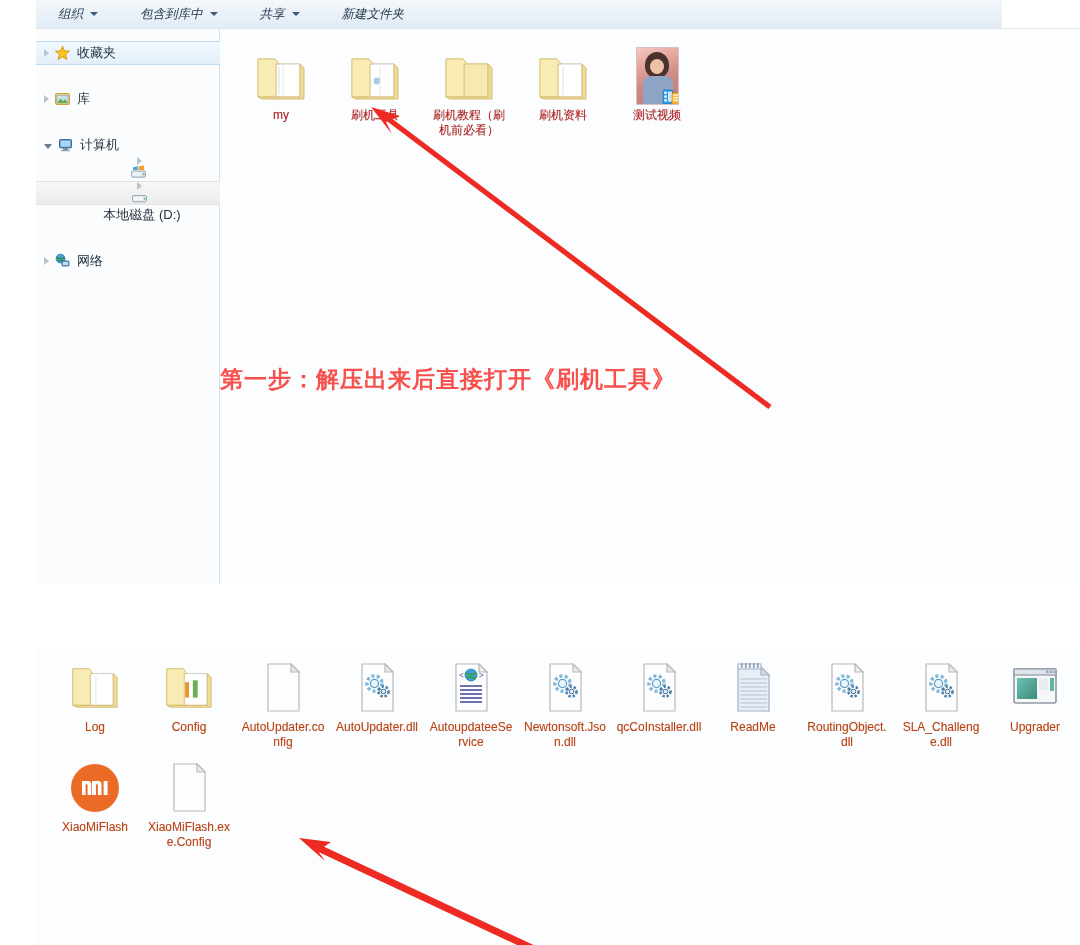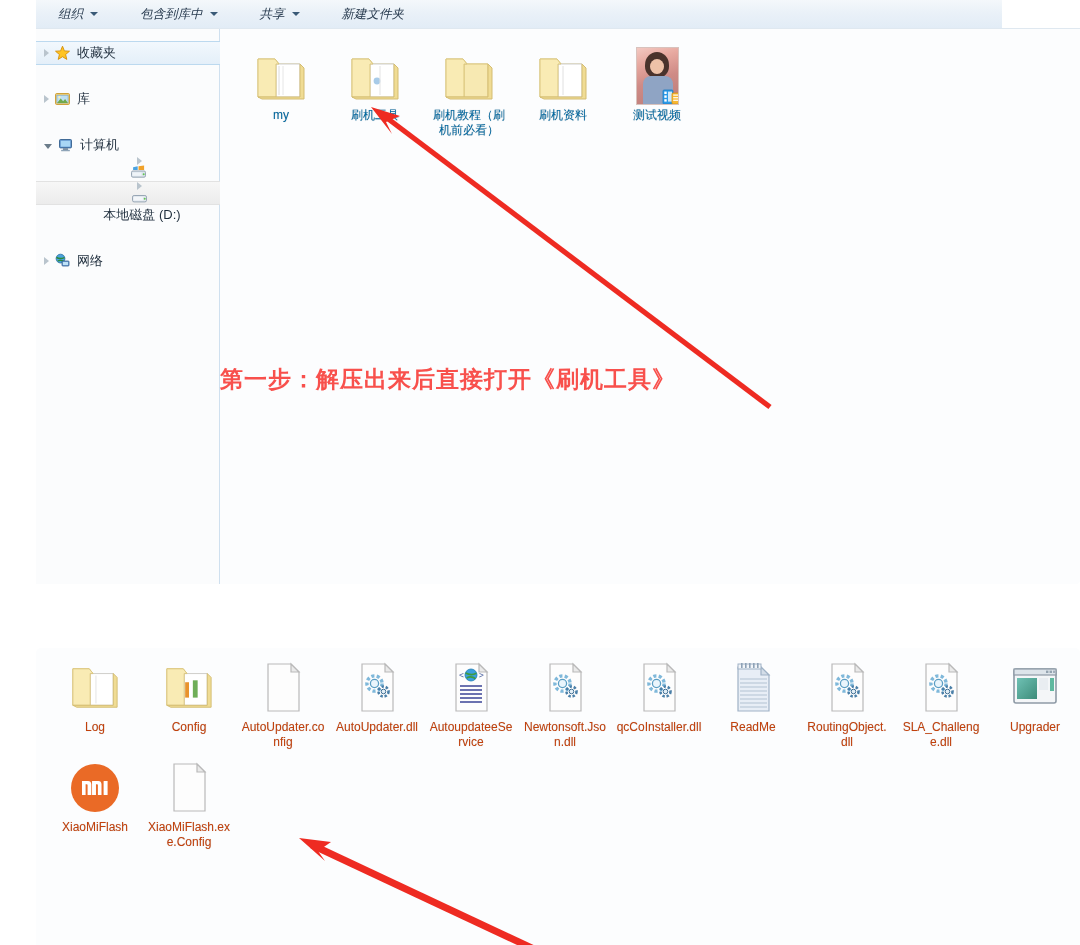--- a/index.html
+++ b/index.html
@@ -74,21 +74,21 @@
   .content-pane { flex: 1; position: relative; padding: 14px 0 0 14px; }
 
   
   .grid-top { display: flex; flex-wrap: wrap; }
   .item-top {
     width: 94px; margin-right: 0px; text-align: center;
     display: flex; flex-direction: column; align-items: center;
   }
   .item-top .ic { height: 62px; display:flex; align-items:flex-end; justify-content:center; }
   .item-top .lbl {
-    font-size: 12px; color: #0369a1; line-height: 15px; margin-top: 3px;
+    font-size: 12px; color: #b91c1c; line-height: 15px; margin-top: 3px;
     width: 82px; word-wrap: break-word;
     text-shadow: 0 0 1px rgba(0,0,0,.25);
   }
 
   
   .explorer-bottom {
     position: absolute; left: 36px; top: 648px; width: 1044px; height: 297px;
     background: #fcfdfe; border-top-left-radius: 5px; border-top-right-radius:5px;
     padding: 10px 0 0 12px;
   }

